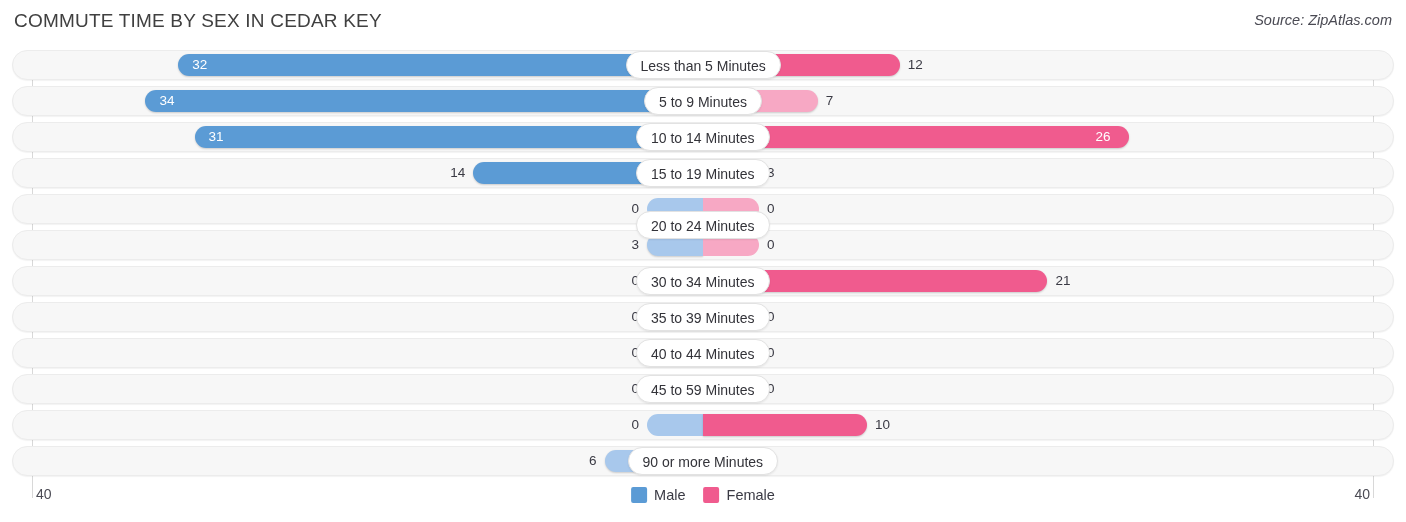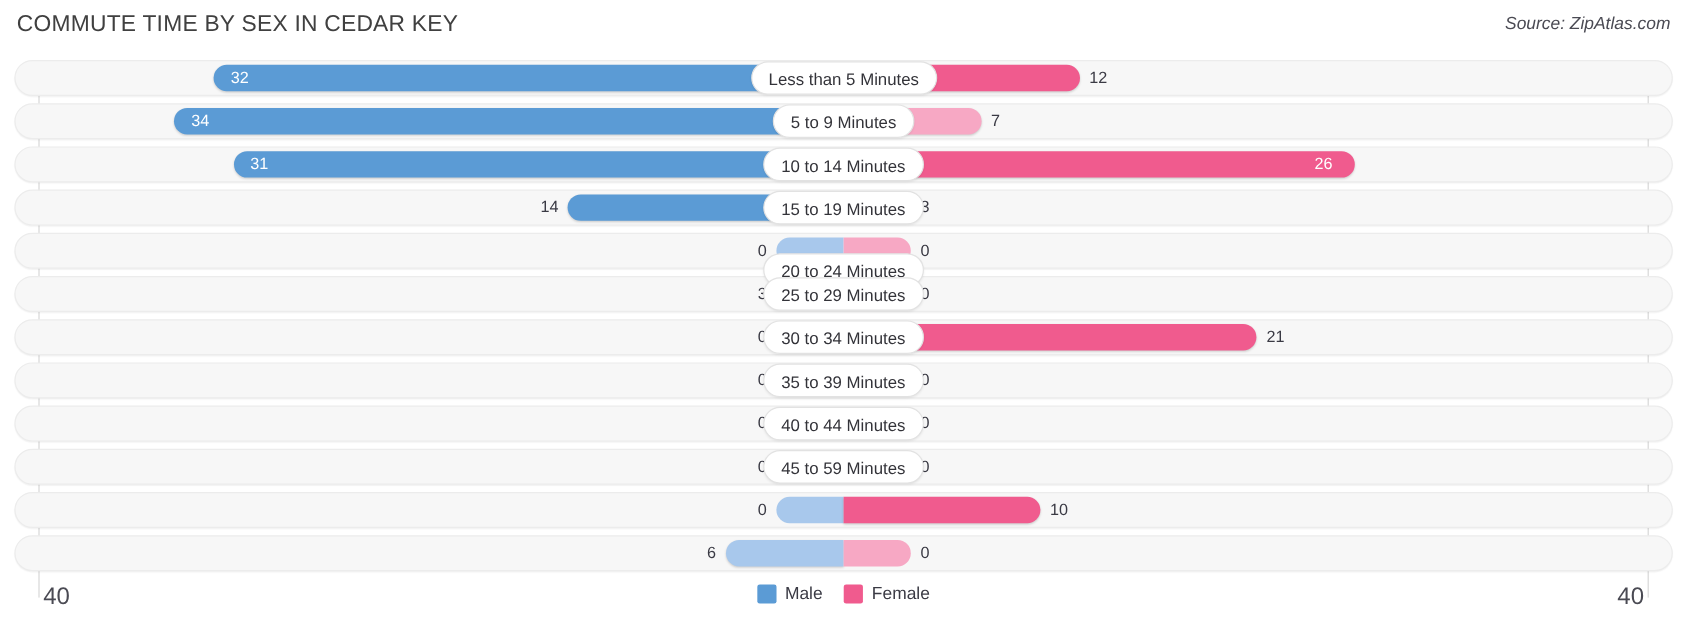--- a/index.html
+++ b/index.html
@@ -139,21 +139,21 @@
   .footer {
     position: absolute;
     left: 0;
     top: 486px;
     width: 1406px;
     height: 30px;
   }
   .axis-min, .axis-max {
     position: absolute;
     top: 0;
-    font-size: 20px;
+    font-size: 14px;
     color: #4a4a53;
   }
   .axis-min { left: 36px; }
   .axis-max { right: 36px; }
   .legend {
     position: absolute;
     left: 50%;
     transform: translateX(-50%);
     top: 1px;
     display: flex;
@@ -225,21 +225,20 @@
         <div class="row">
           <div class="track"></div>
           <div class="center-label" style="left: 636px; margin-top: 16px;">20 to 24 Minutes</div>
           <div class="bar male" style="left: 647px; width: 56px; background: rgb(168, 200, 236);"></div>
           <div class="bar female" style="left: 703px; width: 56px; background: rgb(247, 168, 196);"></div>
           <div class="val outside" style="left: 621px; width: 18px; text-align: right;">0</div>
           <div class="val outside" style="left: 767px;">0</div>
         </div>
         <div class="row">
           <div class="track"></div>
-          <div class="center-label" style="left: 636px;">25 to 29 Minutes</div>
           <div class="bar male bar-shadow" style="left: 647px; width: 56px; background: rgb(168, 200, 236);"></div>
           <div class="bar female" style="left: 703px; width: 56px; background: rgb(247, 168, 196);"></div>
           <div class="val outside" style="left: 621px; width: 18px; text-align: right;">3</div>
           <div class="val outside" style="left: 767px;">0</div>
         </div>
         <div class="row">
           <div class="track"></div>
           <div class="center-label" style="left: 636px;">30 to 34 Minutes</div>
           <div class="bar male" style="left: 647px; width: 56px; background: rgb(168, 200, 236);"></div>
           <div class="bar female bar-shadow" style="left: 703px; width: 344.4px; background: rgb(240, 91, 142);"></div>
@@ -272,20 +271,21 @@
         </div>
         <div class="row">
           <div class="track"></div>
           <div class="bar male" style="left: 647px; width: 56px; background: rgb(168, 200, 236);"></div>
           <div class="bar female bar-shadow" style="left: 703px; width: 164px; background: rgb(240, 91, 142);"></div>
           <div class="val outside" style="left: 621px; width: 18px; text-align: right;">0</div>
           <div class="val outside" style="left: 875px;">10</div>
         </div>
         <div class="row">
           <div class="track"></div>
+          <div class="center-label" style="left: 627.5px;">90 or more Minutes</div>
           <div class="bar male bar-shadow" style="left: 604.6px; width: 98.4px; background: rgb(168, 200, 236);"></div>
           <div class="bar female" style="left: 703px; width: 56px; background: rgb(247, 168, 196);"></div>
           <div class="val outside" style="left: 578.6px; width: 18px; text-align: right;">6</div>
           <div class="val outside" style="left: 767px;">0</div>
         </div>
       </div>
   </div>
 
   <div class="footer">
     <div class="axis-min">40</div>

